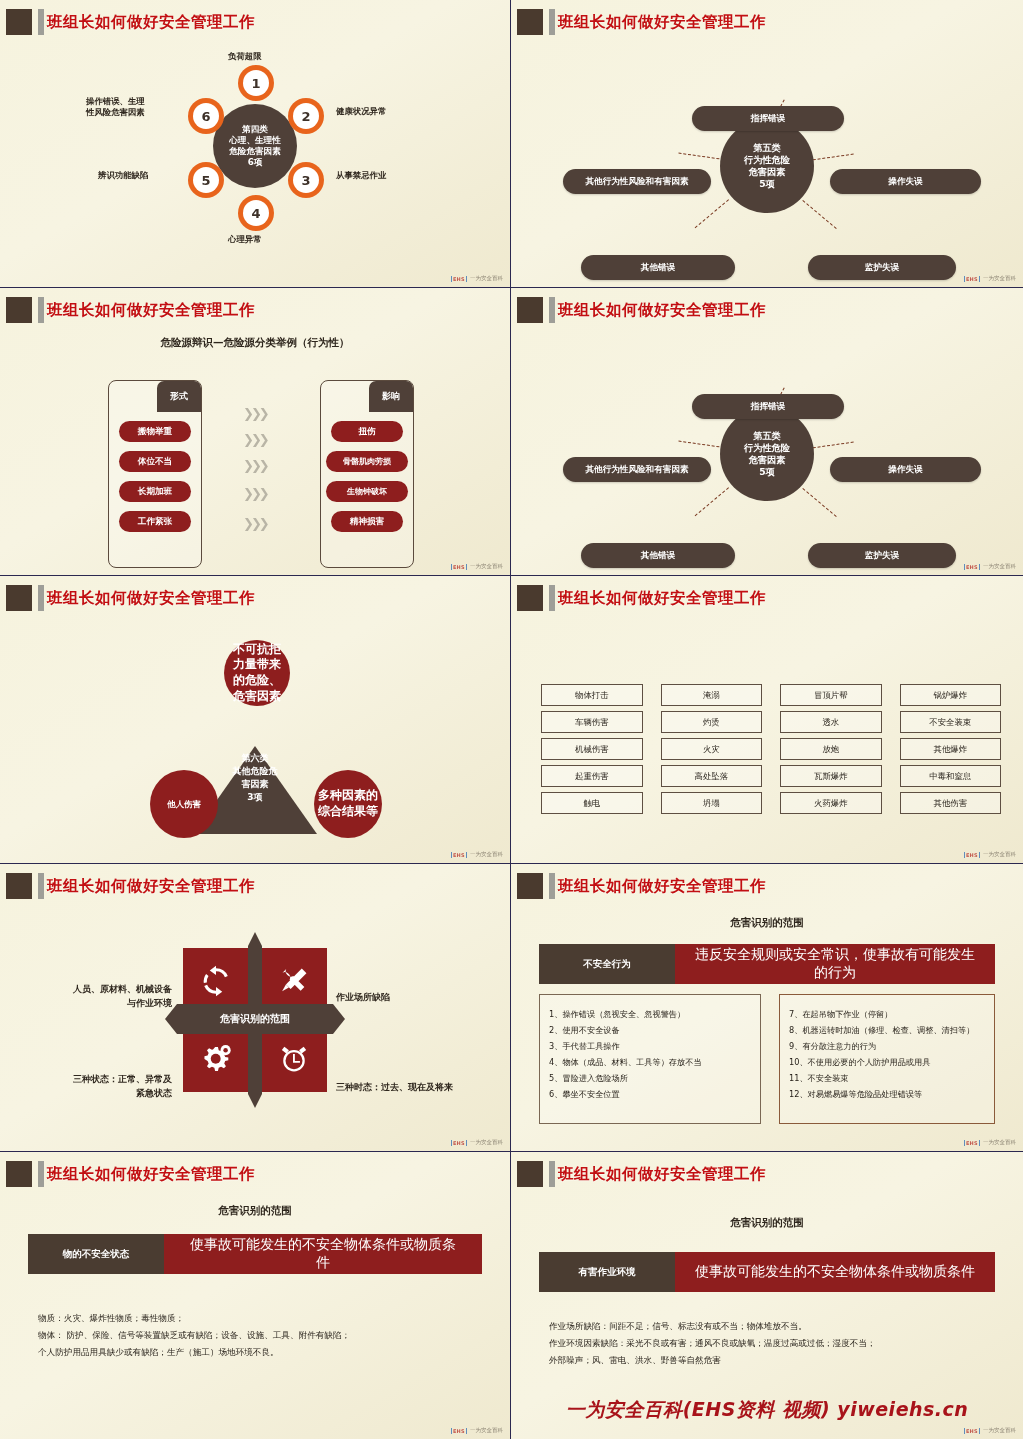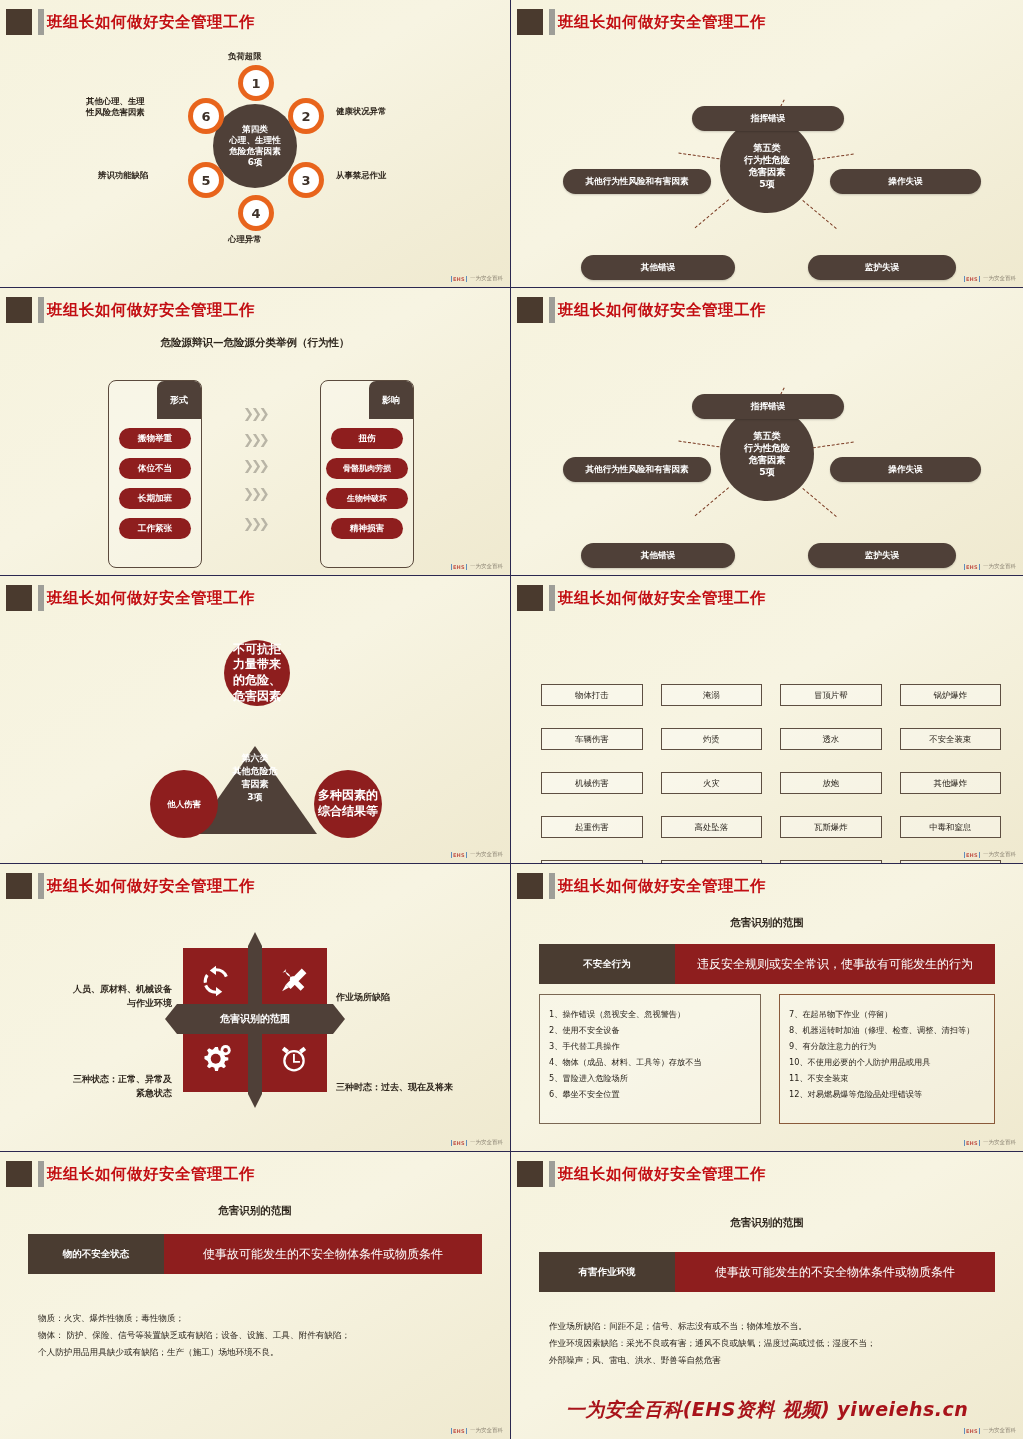--- a/index.html
+++ b/index.html
@@ -46,64 +46,64 @@
   .pill{position:absolute;background:#4f4038;color:#fff;border-radius:16px;
         font-size:8.6px;font-weight:bold;display:flex;align-items:center;justify-content:center;
         height:25px;white-space:nowrap;box-shadow:0 1px 2px rgba(0,0,0,.18);}
   .dash{position:absolute;border-top:1px dashed #7a3a22;transform-origin:0 0;height:0;}
 
   
   .s3title{position:absolute;top:48px;width:100%;text-align:center;font-size:10.5px;
            font-weight:bold;color:#2e261d;}
   .col{position:absolute;width:92px;border:1px solid #5b4a3d;border-radius:8px;
        background:rgba(255,255,255,.22);top:92px;height:186px;}
-  .col .ch{height:38px;background:#4f4038;color:#fff;font-size:9px;font-weight:bold;
+  .col .ch{height:31px;background:#4f4038;color:#fff;font-size:9px;font-weight:bold;
            border-radius:7px 7px 0 0;display:flex;align-items:center;justify-content:center;margin-left:48px;}
   .cap{margin:9px auto 0;width:72px;height:21px;border-radius:11px;background:#8e1e1e;
        color:#fff;font-size:8.6px;font-weight:bold;display:flex;align-items:center;justify-content:center;
        white-space:nowrap;}
   .cap.wide{width:82px;font-size:8px;}
   .chev{position:absolute;color:#b9b5a6;font-size:13px;font-weight:bold;letter-spacing:-3px;}
 
   
   .tri{position:absolute;left:50%;top:170px;transform:translateX(-50%);
        width:0;height:0;border-left:62px solid transparent;border-right:62px solid transparent;
        border-bottom:88px solid #4f4038;}
   .tritxt{position:absolute;left:50%;top:176px;transform:translateX(-50%);width:110px;
           color:#fff;font-size:9px;font-weight:bold;line-height:1.45;text-align:center;}
   .tcirc{position:absolute;border-radius:50%;background:#8e1e1e;color:#fff;
          display:flex;align-items:center;justify-content:center;text-align:center;
          font-size:12px;font-weight:bold;line-height:1.3;}
 
   
   .s6p{position:absolute;left:36px;top:56px;right:26px;font-size:8.6px;color:#2b241c;line-height:1.85;}
   .grid20{position:absolute;left:30px;right:22px;top:108px;
-          display:grid;grid-template-columns:repeat(4,1fr);gap:22px 18px;}
+          display:grid;grid-template-columns:repeat(4,1fr);gap:5px 18px;}
   .cell{border:1px solid #5e4f42;background:rgba(255,255,255,.32);height:20px;
         display:flex;align-items:center;justify-content:center;font-size:8.4px;color:#241e17;}
 
   
   .quad{position:absolute;left:50%;top:156px;transform:translate(-50%,-50%);width:144px;height:144px;}
   .qbox{position:absolute;width:66px;height:66px;background:#8e1e1e;
         display:flex;align-items:center;justify-content:center;color:#fff;}
   .qband{position:absolute;left:-18px;top:56px;width:180px;height:30px;
          background:#4f4038;color:#fff;font-size:10px;font-weight:bold;
          display:flex;align-items:center;justify-content:center;
          clip-path:polygon(0% 50%,12px 0%,calc(100% - 12px) 0%,100% 50%,calc(100% - 12px) 100%,12px 100%);}
   .qvert{position:absolute;left:65px;top:-16px;width:14px;height:176px;background:#4f4038;
          clip-path:polygon(50% 0%,100% 14px,100% calc(100% - 14px),50% 100%,0% calc(100% - 14px),0% 14px);}
   .qlbl{position:absolute;font-size:9px;color:#30281f;font-weight:bold;line-height:1.6;}
 
   
   .sub{position:absolute;top:52px;width:100%;text-align:center;font-size:10.5px;font-weight:bold;color:#2e261d;}
   .banner{position:absolute;left:28px;right:28px;height:40px;display:flex;}
   .banner .bl{width:136px;background:#4a3c31;color:#fff;font-size:9.5px;font-weight:bold;
               display:flex;align-items:center;justify-content:center;}
-  .banner .br{flex:1;background:#8e1e1e;color:#fff;font-size:12px;
-              display:flex;align-items:center;justify-content:center;text-align:center;padding:0 6px;}
+  .banner .br{flex:1;background:#8e1e1e;color:#fff;font-size:14px;
+              display:flex;align-items:center;justify-content:center;text-align:center;padding:0 20px;}
   .boxlist{position:absolute;border:1px solid #7a6753;background:rgba(255,255,255,.20);
            font-size:8.2px;color:#231d16;line-height:1.95;padding:12px 9px;}
   .body8{position:absolute;left:38px;right:22px;font-size:8.6px;color:#241e17;line-height:1.95;}
   .bigwm{position:absolute;left:0;right:0;bottom:16px;text-align:center;
          font-size:19px;font-weight:bold;font-style:italic;color:#a8131a;letter-spacing:.5px;}
 </style>
 </head>
 <body>
 
 <div id="sheet">
@@ -137,21 +137,21 @@
           <i>5</i>
         </div>
       <div class="petal" style="left:188px;top:60px">
           <i>6</i>
         </div>
       <div class="flbl" style="left:228px;top:13px">负荷超限</div>
       <div class="flbl" style="left:336px;top:68px">健康状况异常</div>
       <div class="flbl" style="left:336px;top:132px">从事禁忌作业</div>
       <div class="flbl" style="left:228px;top:196px">心理异常</div>
       <div class="flbl" style="left:98px;top:132px">辨识功能缺陷</div>
-      <div class="flbl" style="left:86px;top:58px;white-space:pre-line;text-align:left">其他心理、生理
+      <div class="flbl" style="left:86px;top:58px;white-space:pre-line;text-align:left">操作错误、生理
 性风险危害因素</div>
     </div>
     <div class="wm">
       <span class="ehs">EHS</span>
       <span class="wt">一为安全百科</span>
     </div>
   </div>
 
   <div class="slide lastcol">
     <div class="hdr">

